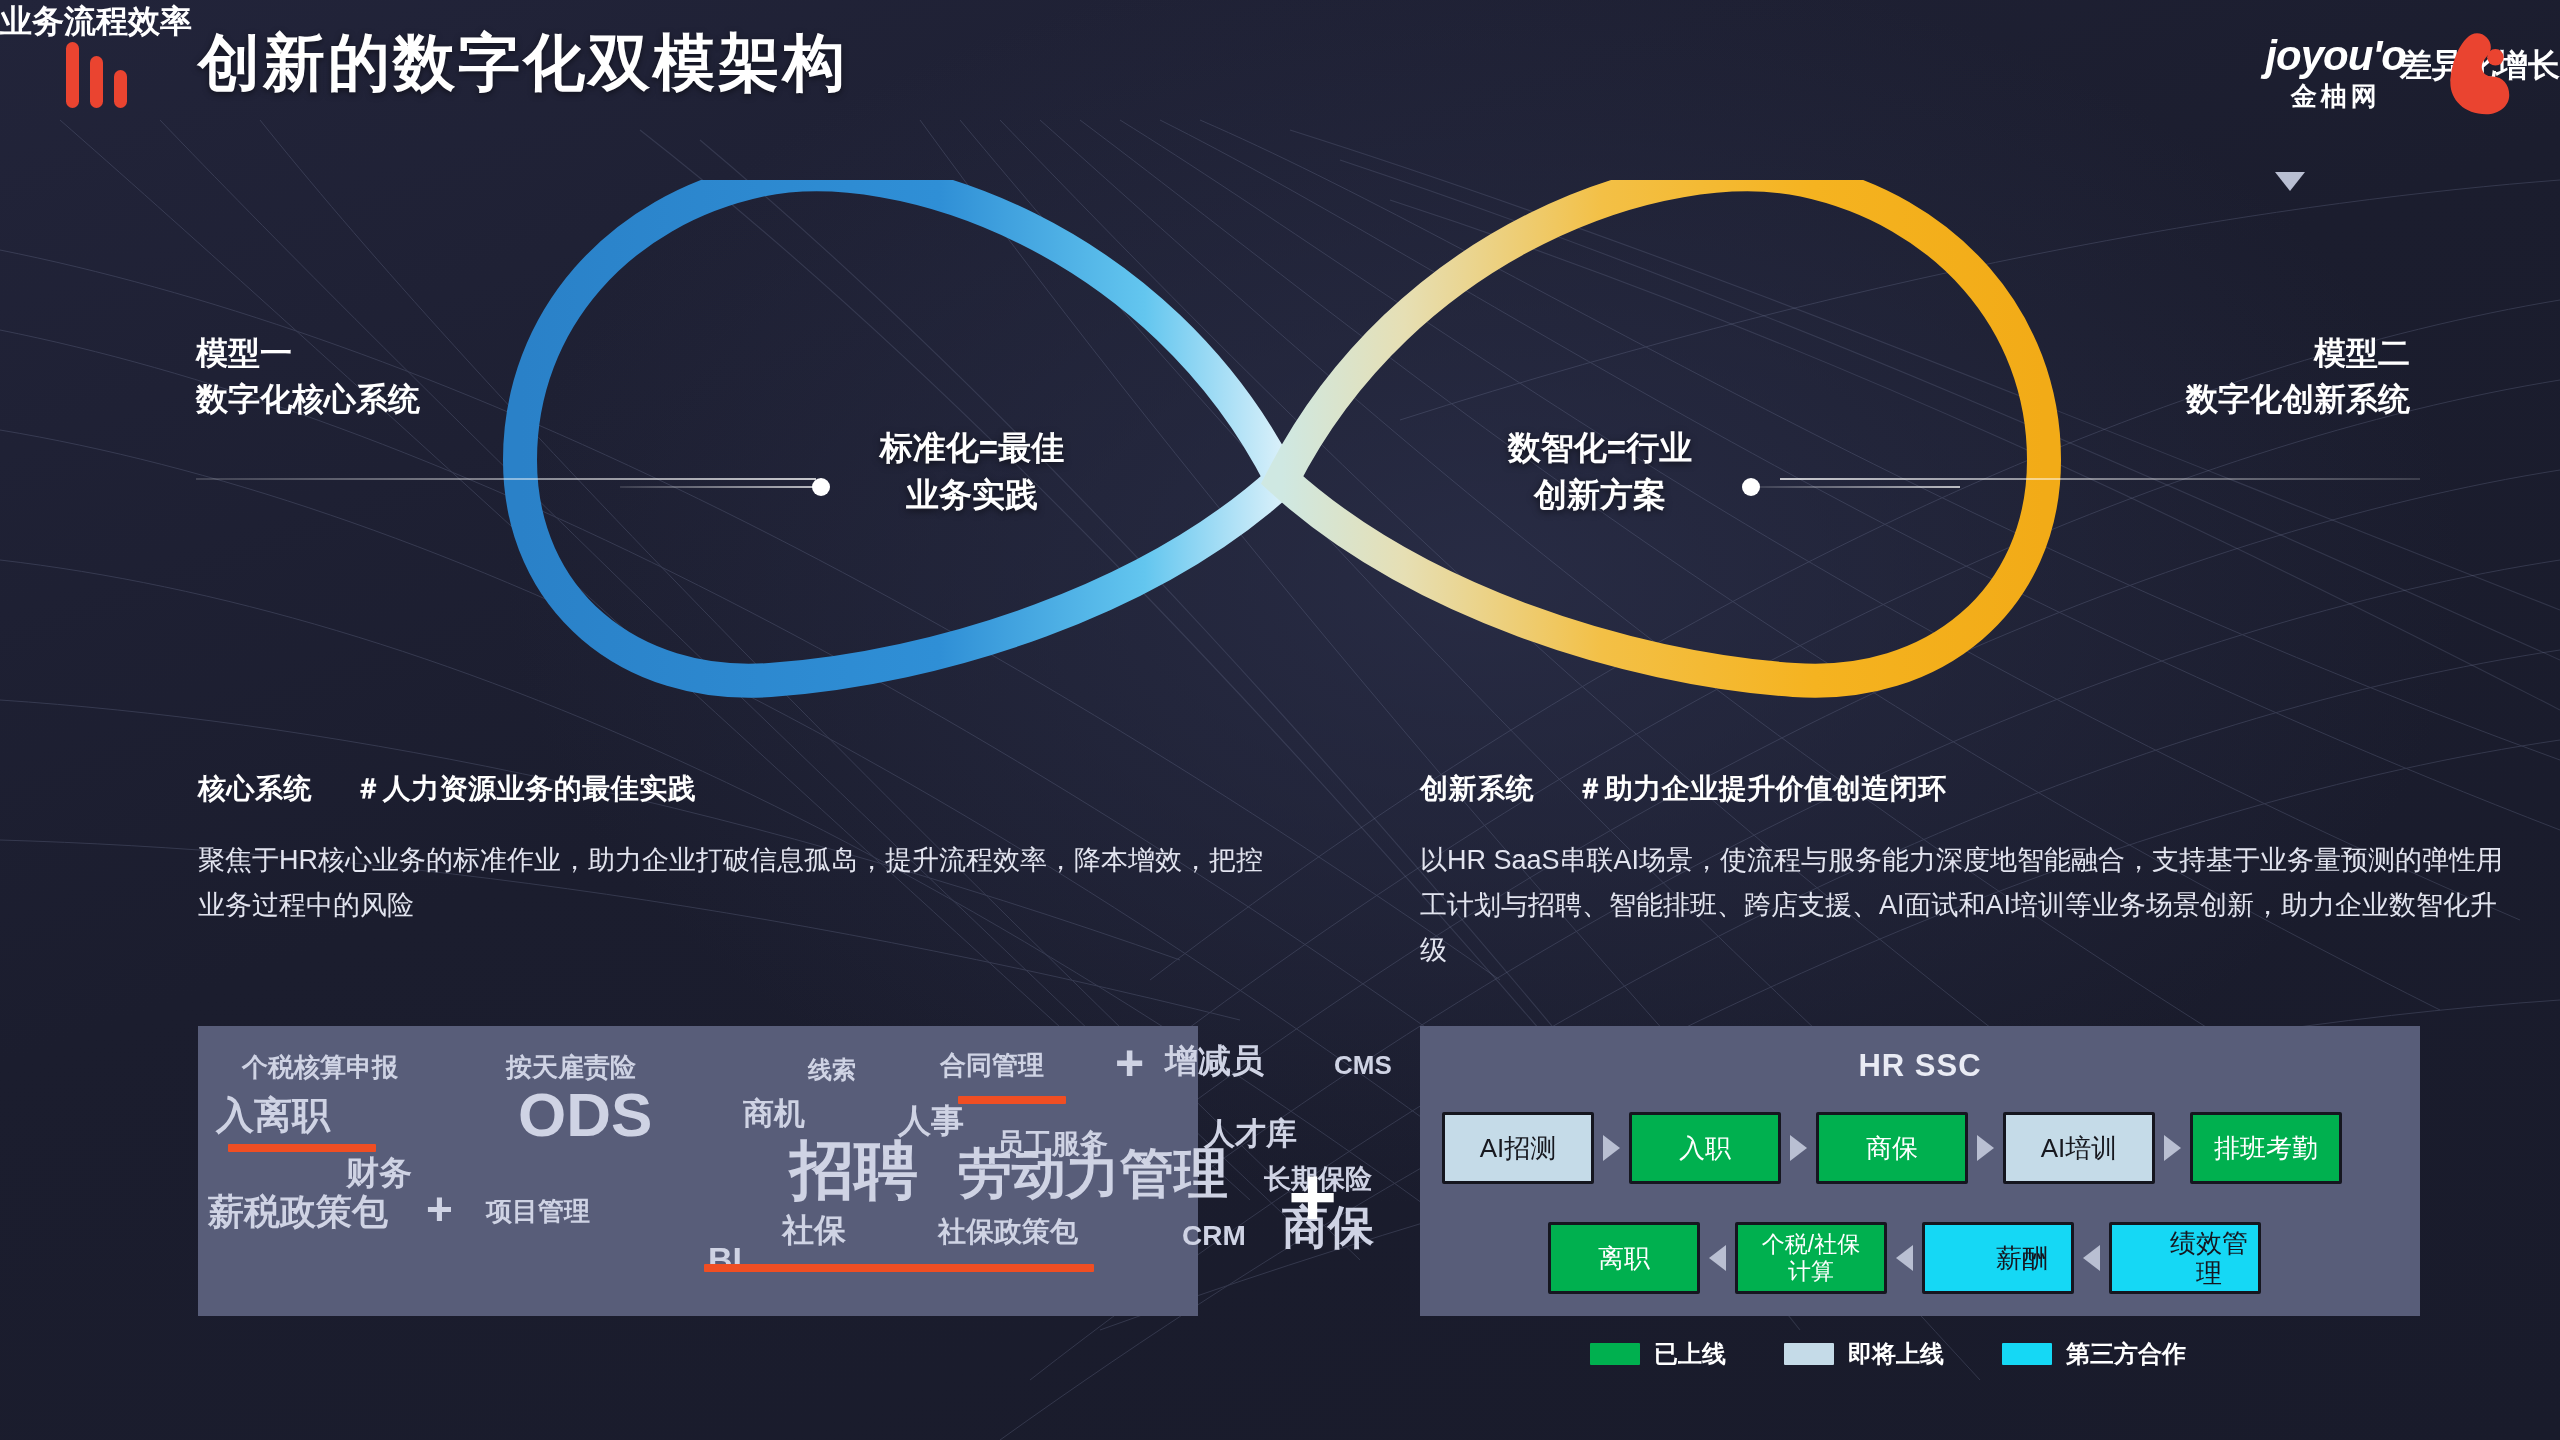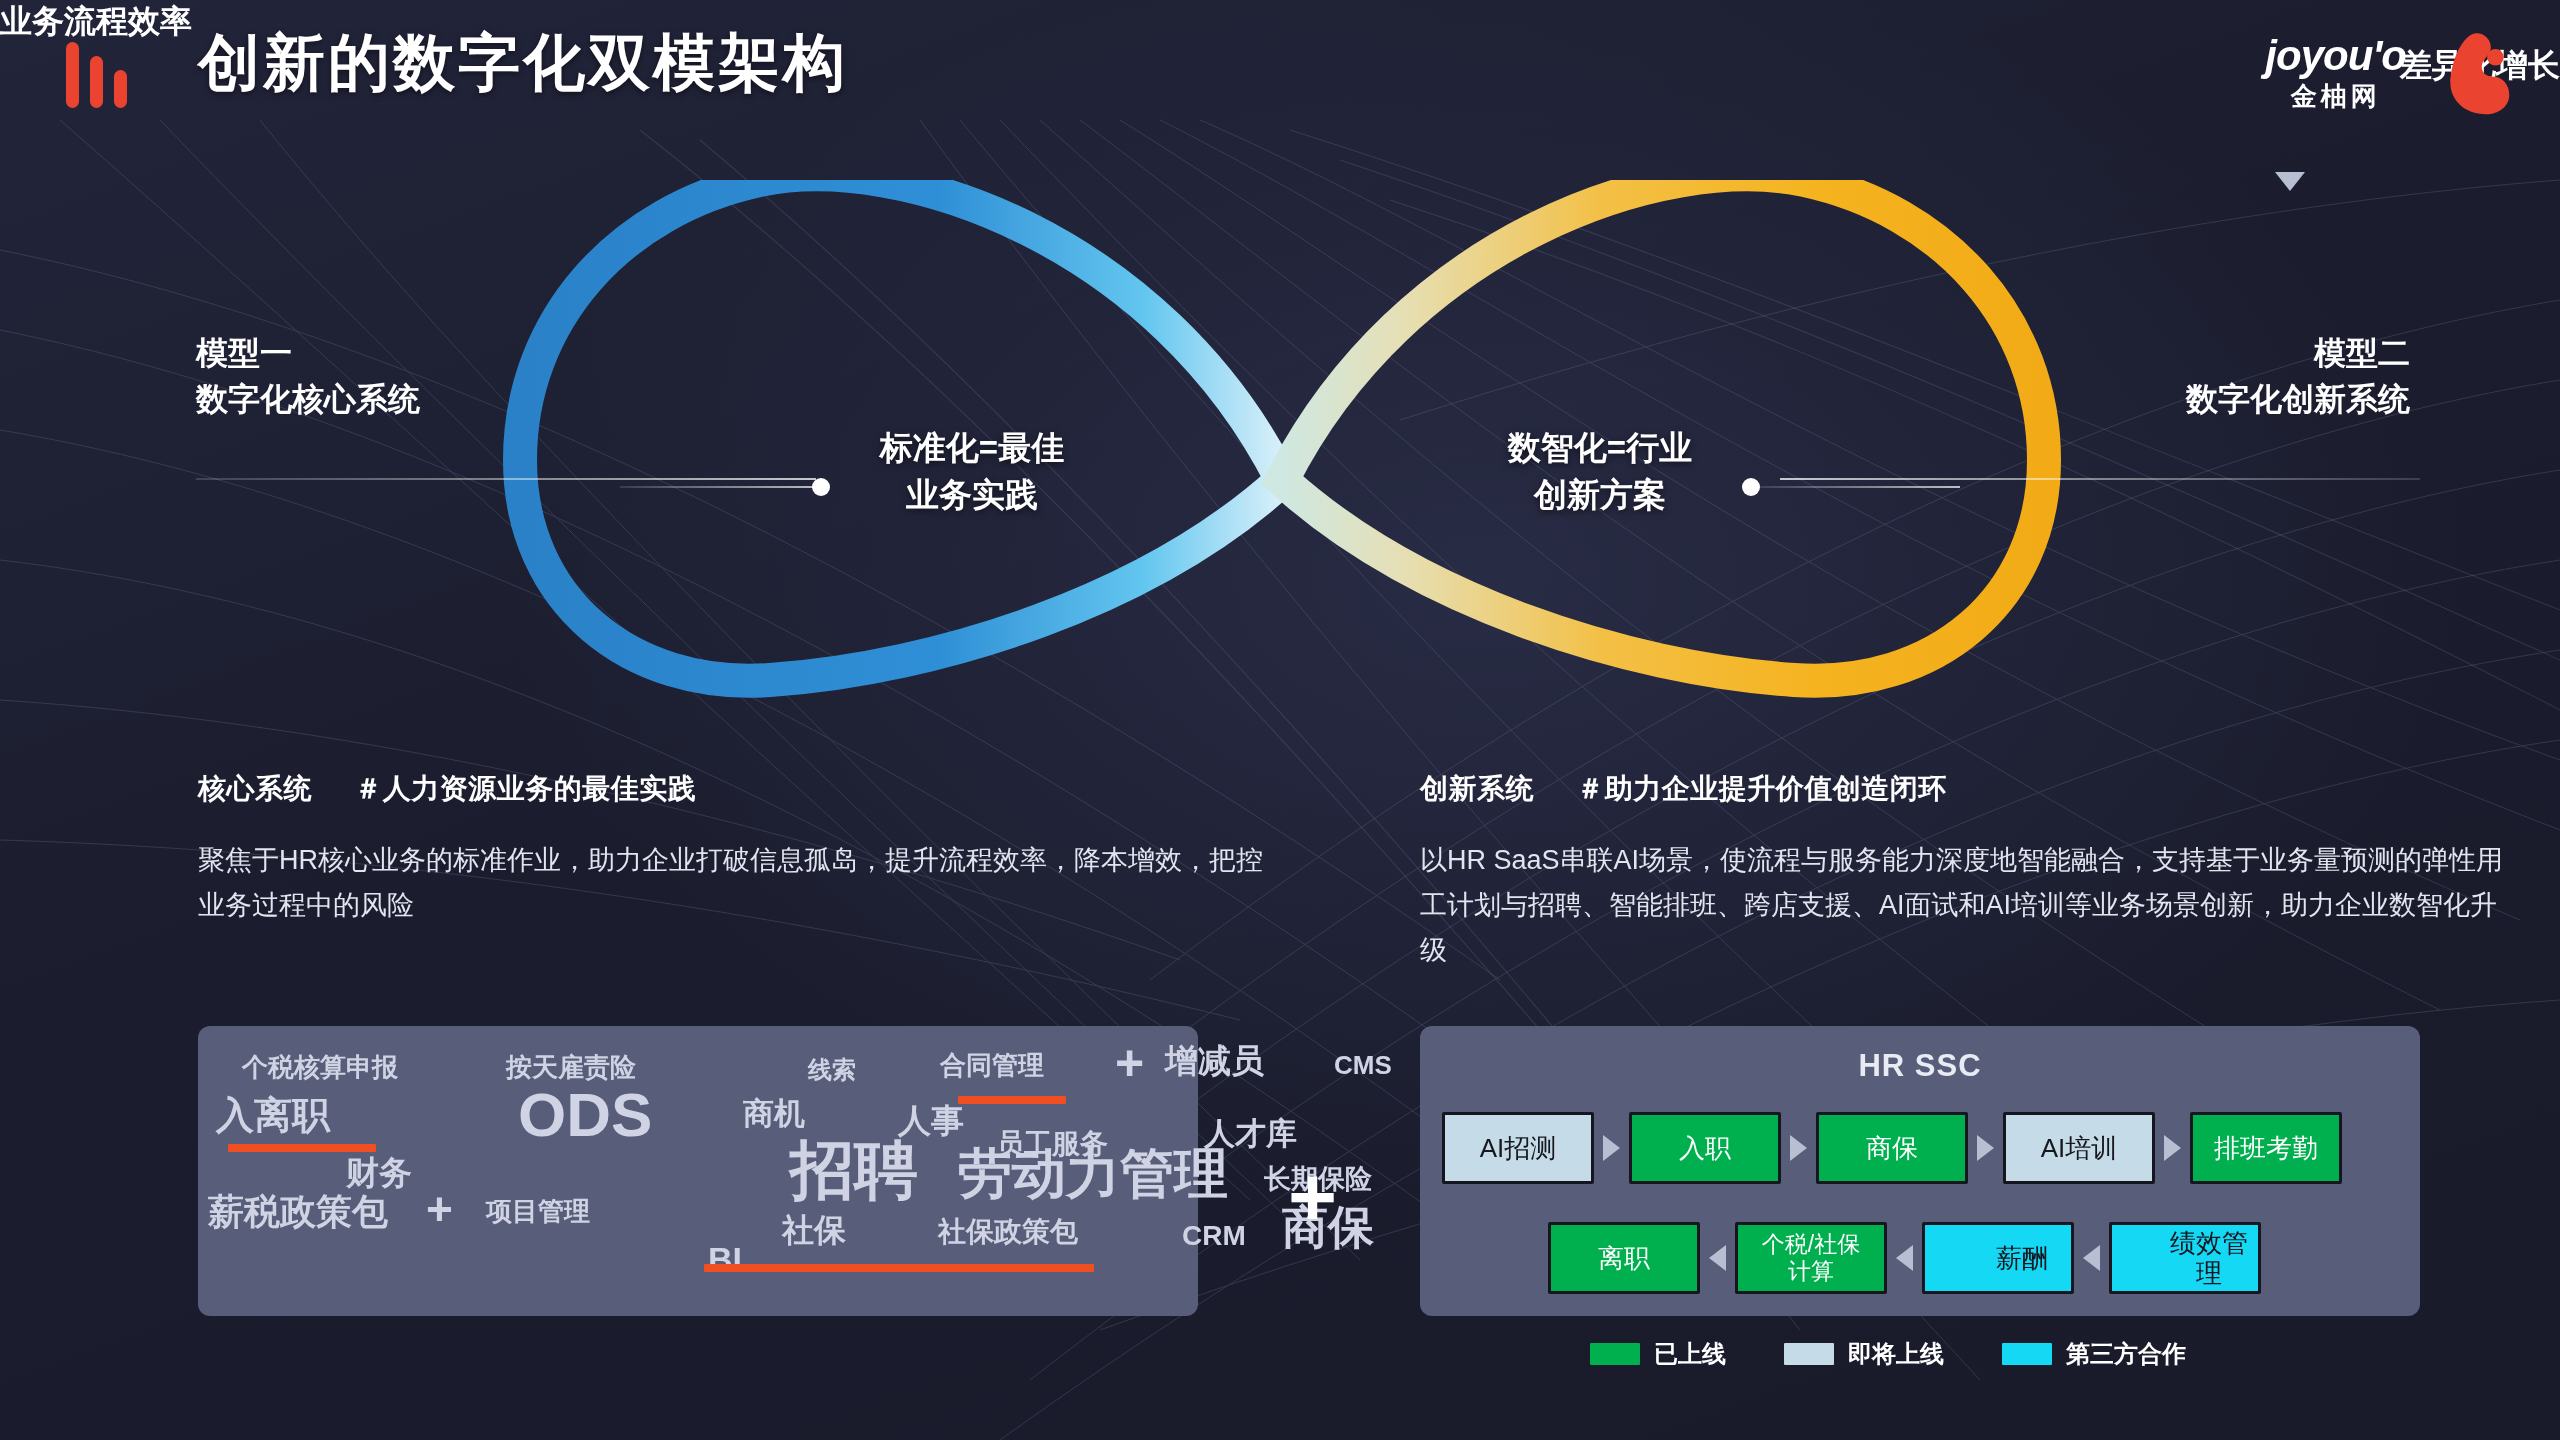--- a/index.html
+++ b/index.html
@@ -65,21 +65,21 @@
   
   .block { position:absolute; }
   .block-head { font-size:28px; font-weight:bold; color:#fff; letter-spacing:.5px; margin-bottom:30px; white-space:nowrap; }
   .block-head .tag { margin-left:34px; }
   .block-body { font-size:27px; line-height:1.66; color:#e2e4ef; font-weight:400; }
 
   .left-block { left:198px; top:770px; width:1065px; }
   .right-block { left:1420px; top:770px; width:1090px; }
 
   
-  .panel { position:absolute; background:#585d79; border-radius:12px; }
+  .panel { position:absolute; background:#585d79; border-radius:0; }
   .cloud { left:198px; top:1026px; width:1000px; height:290px; }
   .cloud span { position:absolute; color:#cfd3e4; font-weight:bold; white-space:nowrap; line-height:1; }
   .cloud .uline { position:absolute; height:8px; background:#f04e23; border-radius:1px; }
 
   .plus-sign {
     position:absolute; left:1288px; top:1155px;
     font-size:84px; font-weight:bold; color:#fff; line-height:1;
   }
 
   

